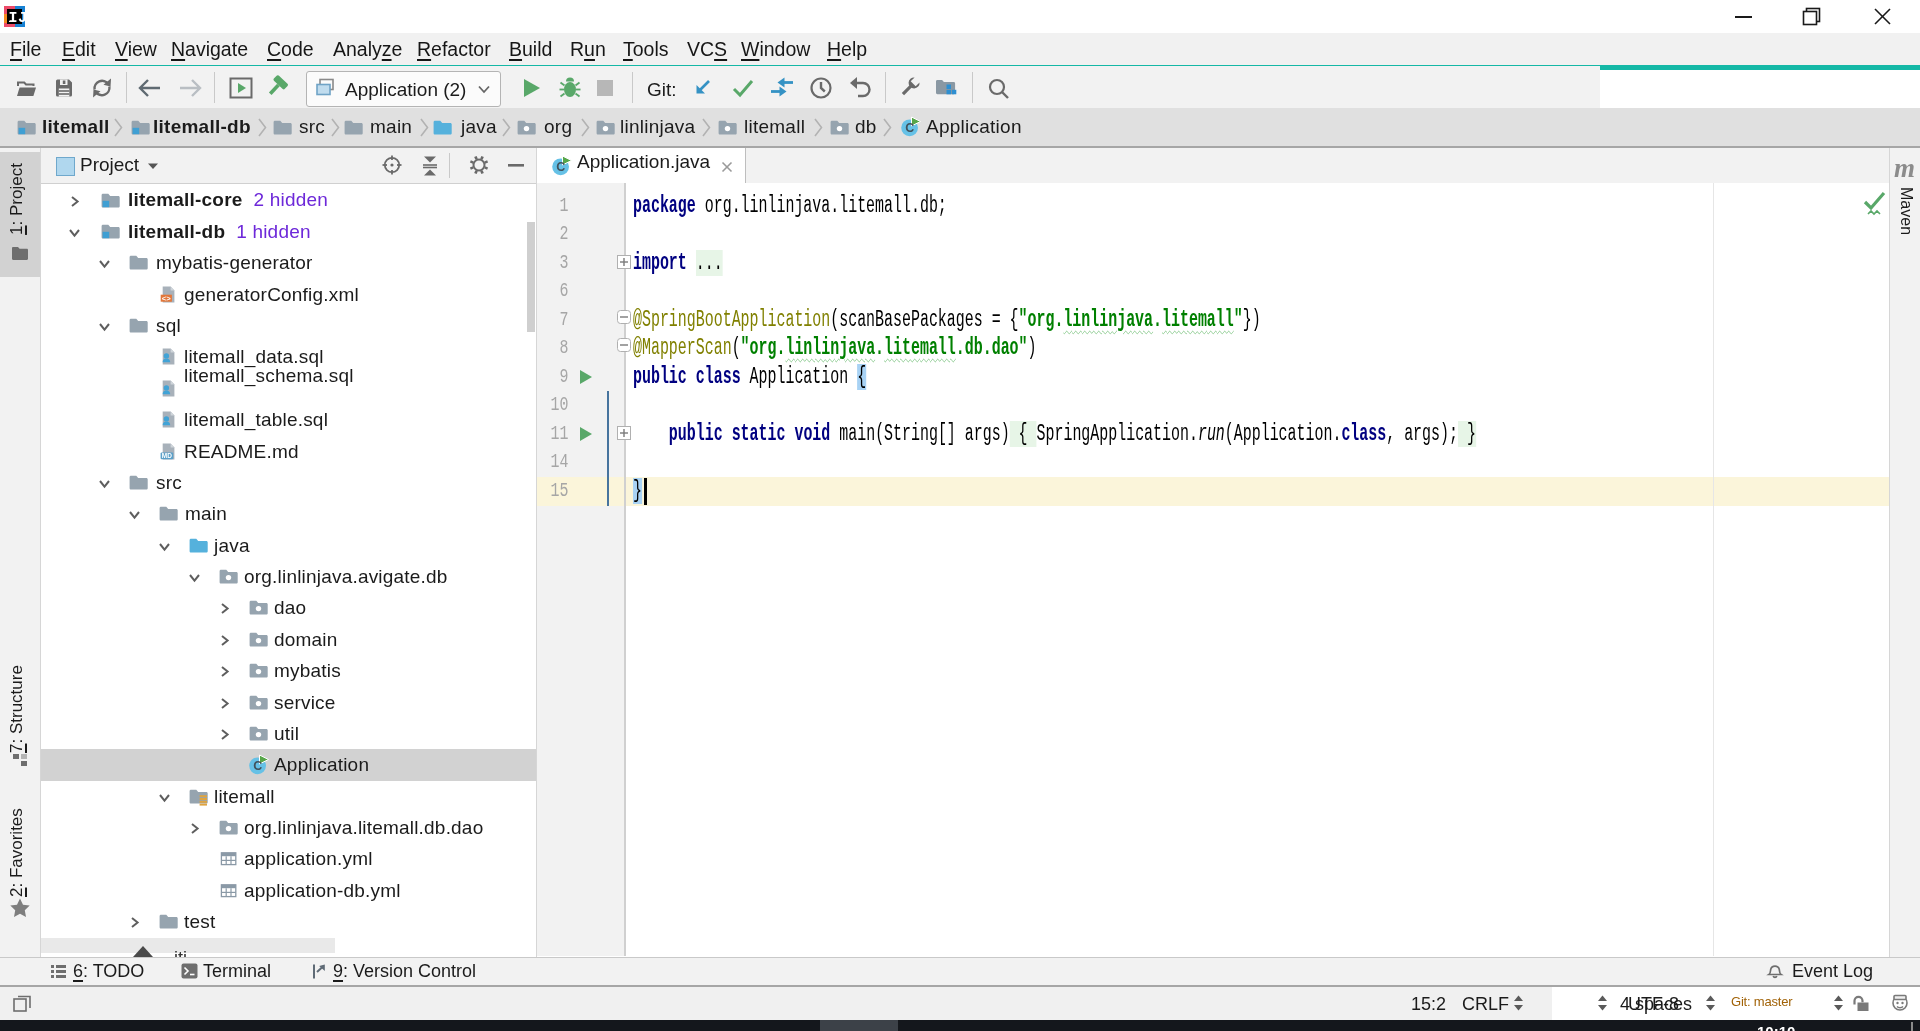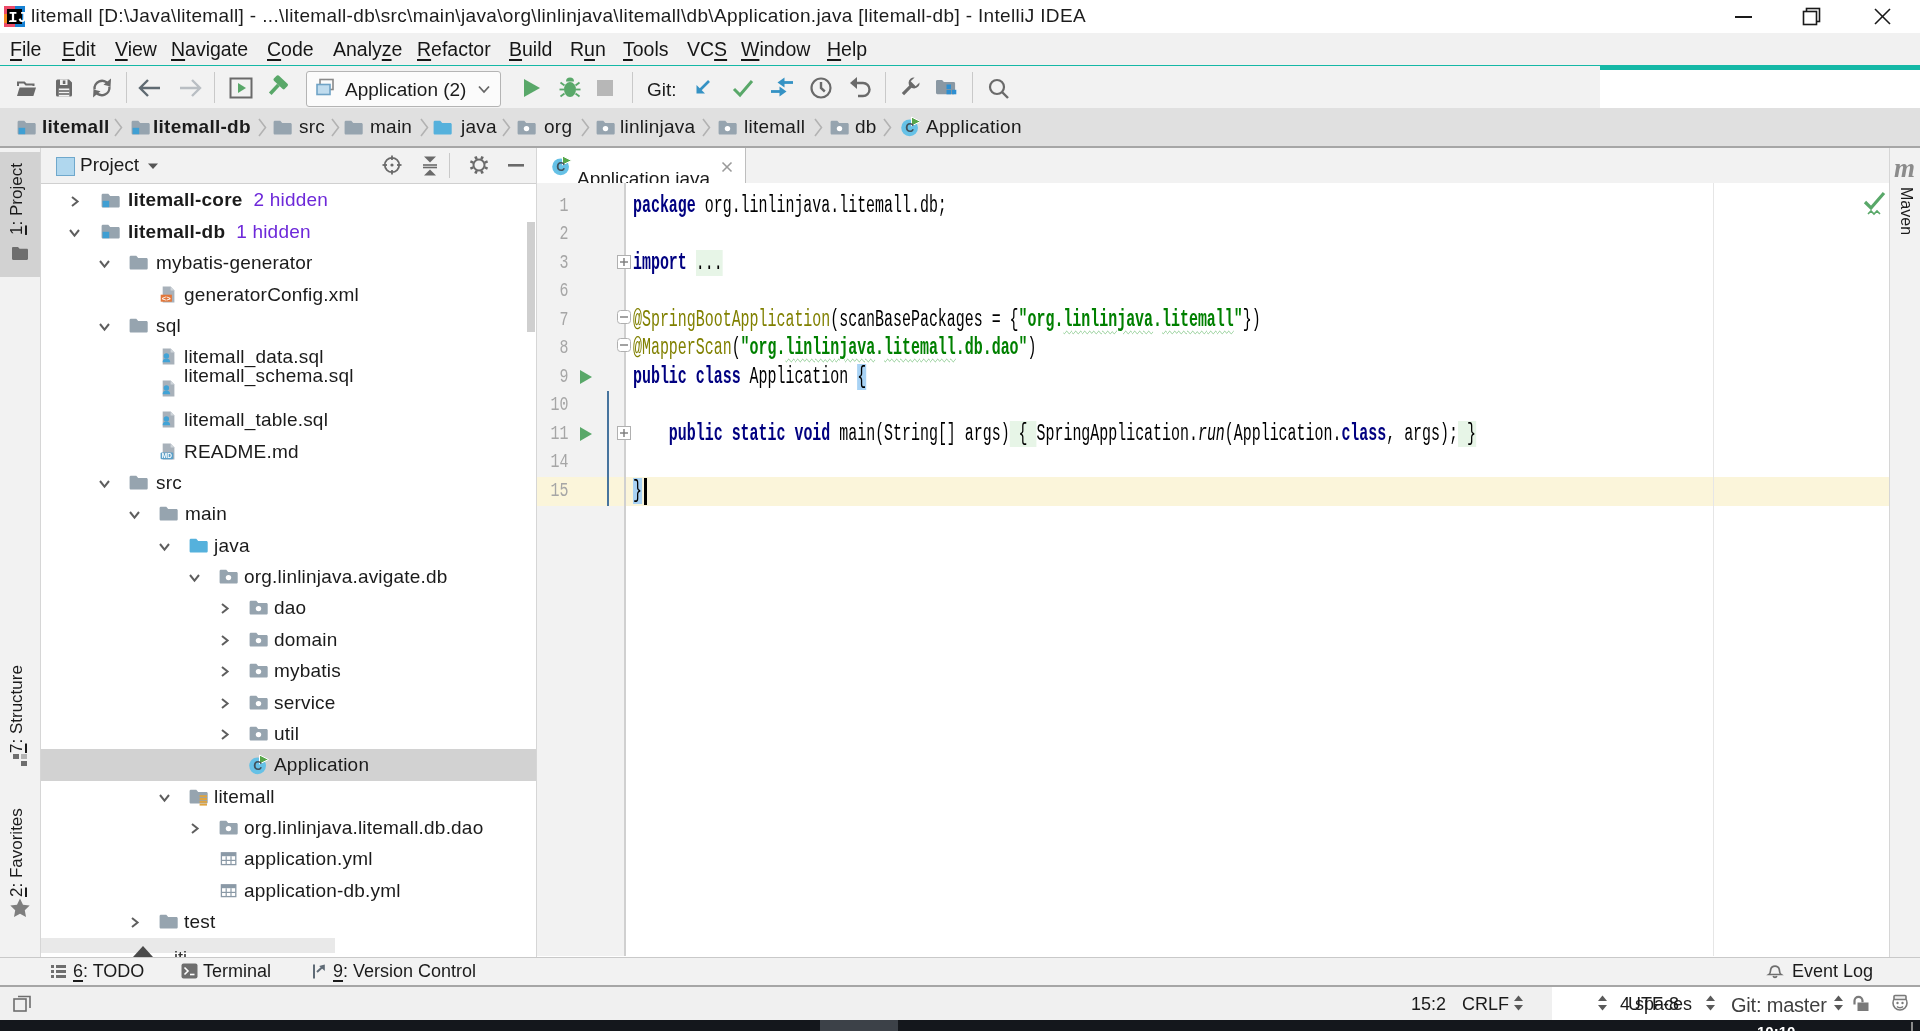--- a/index.html
+++ b/index.html
@@ -51,21 +51,20 @@
 <div class="a" style="left:10.5px;top:0;width:10.5px;height:3px;background:#1781d3"></div>
 <div class="a" style="left:18px;top:0;width:3px;height:21px;background:#1781d3"></div>
 <div class="a" style="left:0;top:0;width:3px;height:8px;background:#ec4a68"></div>
 <div class="a" style="left:0;top:8px;width:3px;height:9px;background:#f58a20"></div>
 <div class="a" style="left:0;top:17px;width:3px;height:4px;background:#ec4a68"></div>
 <div class="a" style="left:0;top:18px;width:11px;height:3px;background:#ec4a68"></div>
 <div class="a" style="left:11px;top:18px;width:7px;height:3px;background:#1781d3"></div>
 <div class="a" style="left:4.5px;top:4px;font-family:'Liberation Mono',monospace;font-weight:bold;font-size:15px;color:#fff;letter-spacing:0.5px">IJ</div>
 <div class="a" style="left:4.5px;top:14.5px;width:7px;height:1.8px;background:#fff"></div>
 </div>
-  <div class="a" style="left:31px;top:5px;font-size:19px;letter-spacing:0.35px;color:#1c1c1c">litemall [D:\Java\litemall] - ...\litemall-db\src\main\java\org\linlinjava\litemall\db\Application.java [litemall-db] - IntelliJ IDEA</div>
   <svg class="a" style="left:1735px;top:15px" width="18" height="4">
       <rect x="0" y="1" width="17" height="2" fill="#1a1a1a"></rect>
     </svg>
     <svg class="a" style="left:1802px;top:7px" width="20" height="20">
       <rect x="4.5" y="1.5" width="13" height="13" fill="none" stroke="#1a1a1a" stroke-width="1.6"></rect>
       <rect x="1.5" y="4.5" width="13" height="13" fill="#fff" stroke="#1a1a1a" stroke-width="1.6"></rect>
     </svg>
     <svg class="a" style="left:1873px;top:7px" width="20" height="20">
       <line x1="2" y1="2" x2="17" y2="17" stroke="#1a1a1a" stroke-width="1.6"></line>
       <line x1="17" y1="2" x2="2" y2="17" stroke="#1a1a1a" stroke-width="1.6"></line>
@@ -525,21 +524,21 @@
     </svg>
   <div class="a" style="left:128px;top:800px;width:70px;height:9px;overflow:hidden;font-size:18px;color:#333">.iti</div>
 </div>
 <div class="a" id="tabstrip">
   <div id="tab1">
       <svg class="a" style="left:14px;top:7px" width="22" height="22">
         <circle cx="9.6" cy="11.8" r="8.4" fill="#66c1e6"></circle>
         <polygon points="11.5,1 20.5,5.5 11.5,10" fill="#57a64a" stroke="#fff" stroke-width="1"></polygon>
         <text x="9.7" y="16.2" font-size="12.5" font-weight="bold" fill="#41525c" text-anchor="middle">C</text>
       </svg>
-      <div class="a t18" style="left:40px;top:20px">Application.java</div>
+      <div class="a t18" style="left:40px;top:3px">Application.java</div>
       <svg class="a" style="left:183px;top:12px" width="14" height="14">
         <line x1="2.5" y1="2.5" x2="11.5" y2="11.5" stroke="#9a9a9a" stroke-width="1.6"></line>
         <line x1="11.5" y1="2.5" x2="2.5" y2="11.5" stroke="#9a9a9a" stroke-width="1.6"></line>
       </svg>
     </div>
 </div>
 <div class="a" id="editor">
   <div id="gutter"></div>
   <div id="caretrow"></div>
   <div id="gutsep"></div>
@@ -641,21 +640,21 @@
     <div class="a t17" style="left:1628px;top:7px">UTF-8</div>
     <svg class="a" style="left:1597px;top:8px" width="11" height="16">
       <polygon points="5.5,0.5 10,6 1,6" fill="#5a5a5a"></polygon>
       <polygon points="5.5,15.5 10,10 1,10" fill="#5a5a5a"></polygon>
     </svg>
     <div class="a t17" style="left:1620px;top:7px">4 spaces</div>
     <svg class="a" style="left:1705px;top:8px" width="11" height="16">
       <polygon points="5.5,0.5 10,6 1,6" fill="#5a5a5a"></polygon>
       <polygon points="5.5,15.5 10,10 1,10" fill="#5a5a5a"></polygon>
     </svg>
-    <div class="a" style="left:1731px;top:7px;font-size:20px;letter-spacing:-0.2px;color:#404040;white-space:pre">Git: master</div>
+    <div class="a" style="left:1731px;top:7px;font-size:13px;letter-spacing:-0.2px;color:#a16207;white-space:pre">Git: master</div>
     <svg class="a" style="left:1833px;top:8px" width="11" height="16">
       <polygon points="5.5,0.5 10,6 1,6" fill="#5a5a5a"></polygon>
       <polygon points="5.5,15.5 10,10 1,10" fill="#5a5a5a"></polygon>
     </svg>
     <svg class="a" style="left:1852px;top:7px" width="17" height="17">
       <path d="M2.5 10.5 V6.8 a4 4 0 0 1 8 0 V8.2" fill="none" stroke="#7a7a7a" stroke-width="2.2"></path>
       <rect x="5.5" y="8.5" width="11" height="8.5" fill="#7a7a7a"></rect>
     </svg>
     <svg class="a" style="left:1891px;top:6px" width="19" height="19">
       <circle cx="9" cy="10" r="7" fill="none" stroke="#7a7a7a" stroke-width="1.6"></circle>

